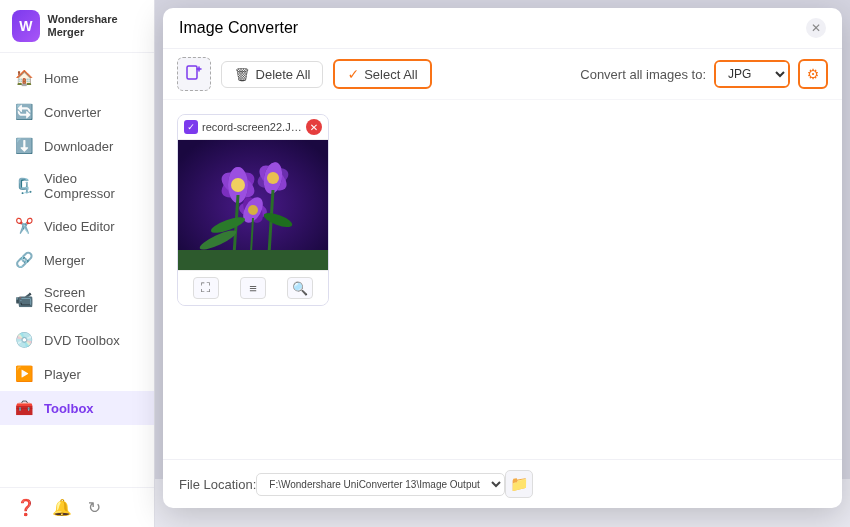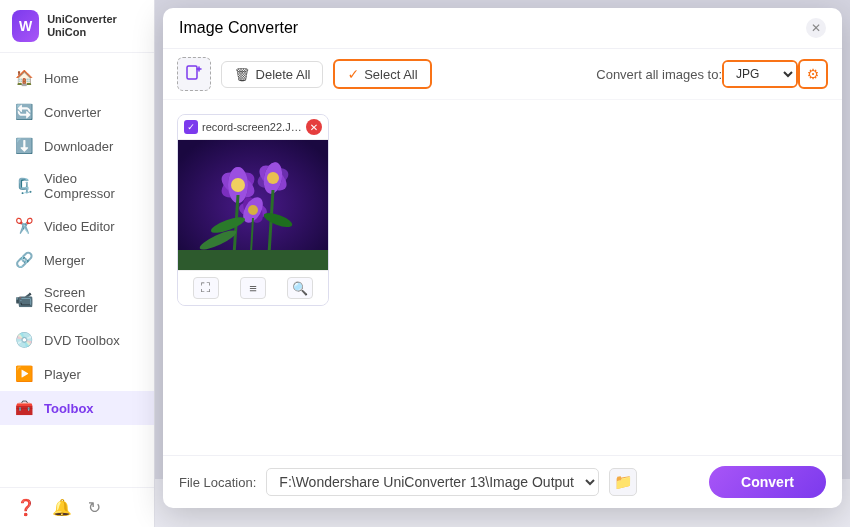--- a/index.html
+++ b/index.html
@@ -113,21 +113,21 @@
     .toolbar-select-btn {
       display: flex; align-items: center; gap: 5px;
       background: #fff; border: 2px solid #f97316;
       border-radius: 6px; padding: 5px 12px;
       cursor: pointer; font-size: 13px; color: #444;
     }
     .check-orange { color: #f97316; font-size: 14px; }
 
     .toolbar-right {
       margin-left: auto;
-      display: flex; align-items: center;  justify-content: flex-end;
+      display: flex; align-items: center; gap: 8px; justify-content: flex-end;
     }
     .convert-all-label { font-size: 13px; color: #555; }
     .format-select-wrap {
       border: 2px solid #f97316;
       border-radius: 6px;
       display: flex; align-items: center; overflow: hidden;
     }
     .format-select {
       border: none; outline: none; font-size: 12px; padding: 4px 8px;
       background: #fff; color: #333; cursor: pointer; min-width: 60px;
@@ -205,28 +205,27 @@
       display: flex; align-items: center; justify-content: center;
       cursor: pointer; font-size: 13px; color: #666;
     }
 
     
     .dialog-bottom {
       display: flex;
       align-items: center;
       padding: 10px 16px;
       border-top: 1px solid #f0f0f5;
-      gap: 10px;
     }
     .file-loc-label { font-size: 13px; color: #555; }
     .file-loc-select {
       border: 1px solid #ddd;
       border-radius: 5px;
       padding: 4px 8px;
-      font-size: 14px;
+      font-size: 10px;
       color: #444;
       background: #fff;
       cursor: pointer;
     }
     .folder-btn {
       width: 28px; height: 28px;
       background: #f5f5fa;
       border: 1px solid #ddd;
       border-radius: 5px;
       display: flex; align-items: center; justify-content: center;
@@ -243,21 +242,21 @@
       cursor: pointer;
       font-weight: 600;
     }
   </style>
 </head>
 <body>
 
 <div class="sidebar">
   <div class="sidebar-logo">
     <div class="logo-icon">W</div>
-    <div class="logo-text">UniConverter UniCon</div>
+    <div class="logo-text">Wondershare Merger</div>
   </div>
   <nav class="sidebar-nav">
     <div class="nav-item">
       <span class="nav-icon">🏠</span>
       <span>Home</span>
     </div>
     <div class="nav-item">
       <span class="nav-icon">🔄</span>
       <span>Converter</span>
     </div>
@@ -406,18 +405,17 @@
       </div>
 
       <div class="dialog-bottom">
         <span class="file-loc-label">File Location:</span>
         <select class="file-loc-select">
           <option>F:\Wondershare UniConverter 13\Image Output</option>
         </select>
         <button class="folder-btn">
           <span>📁</span>
         </button>
-        <button class="convert-btn">Convert</button>
       </div>
 
     </div>
   </div>
 </div>
 
 </body></html>

